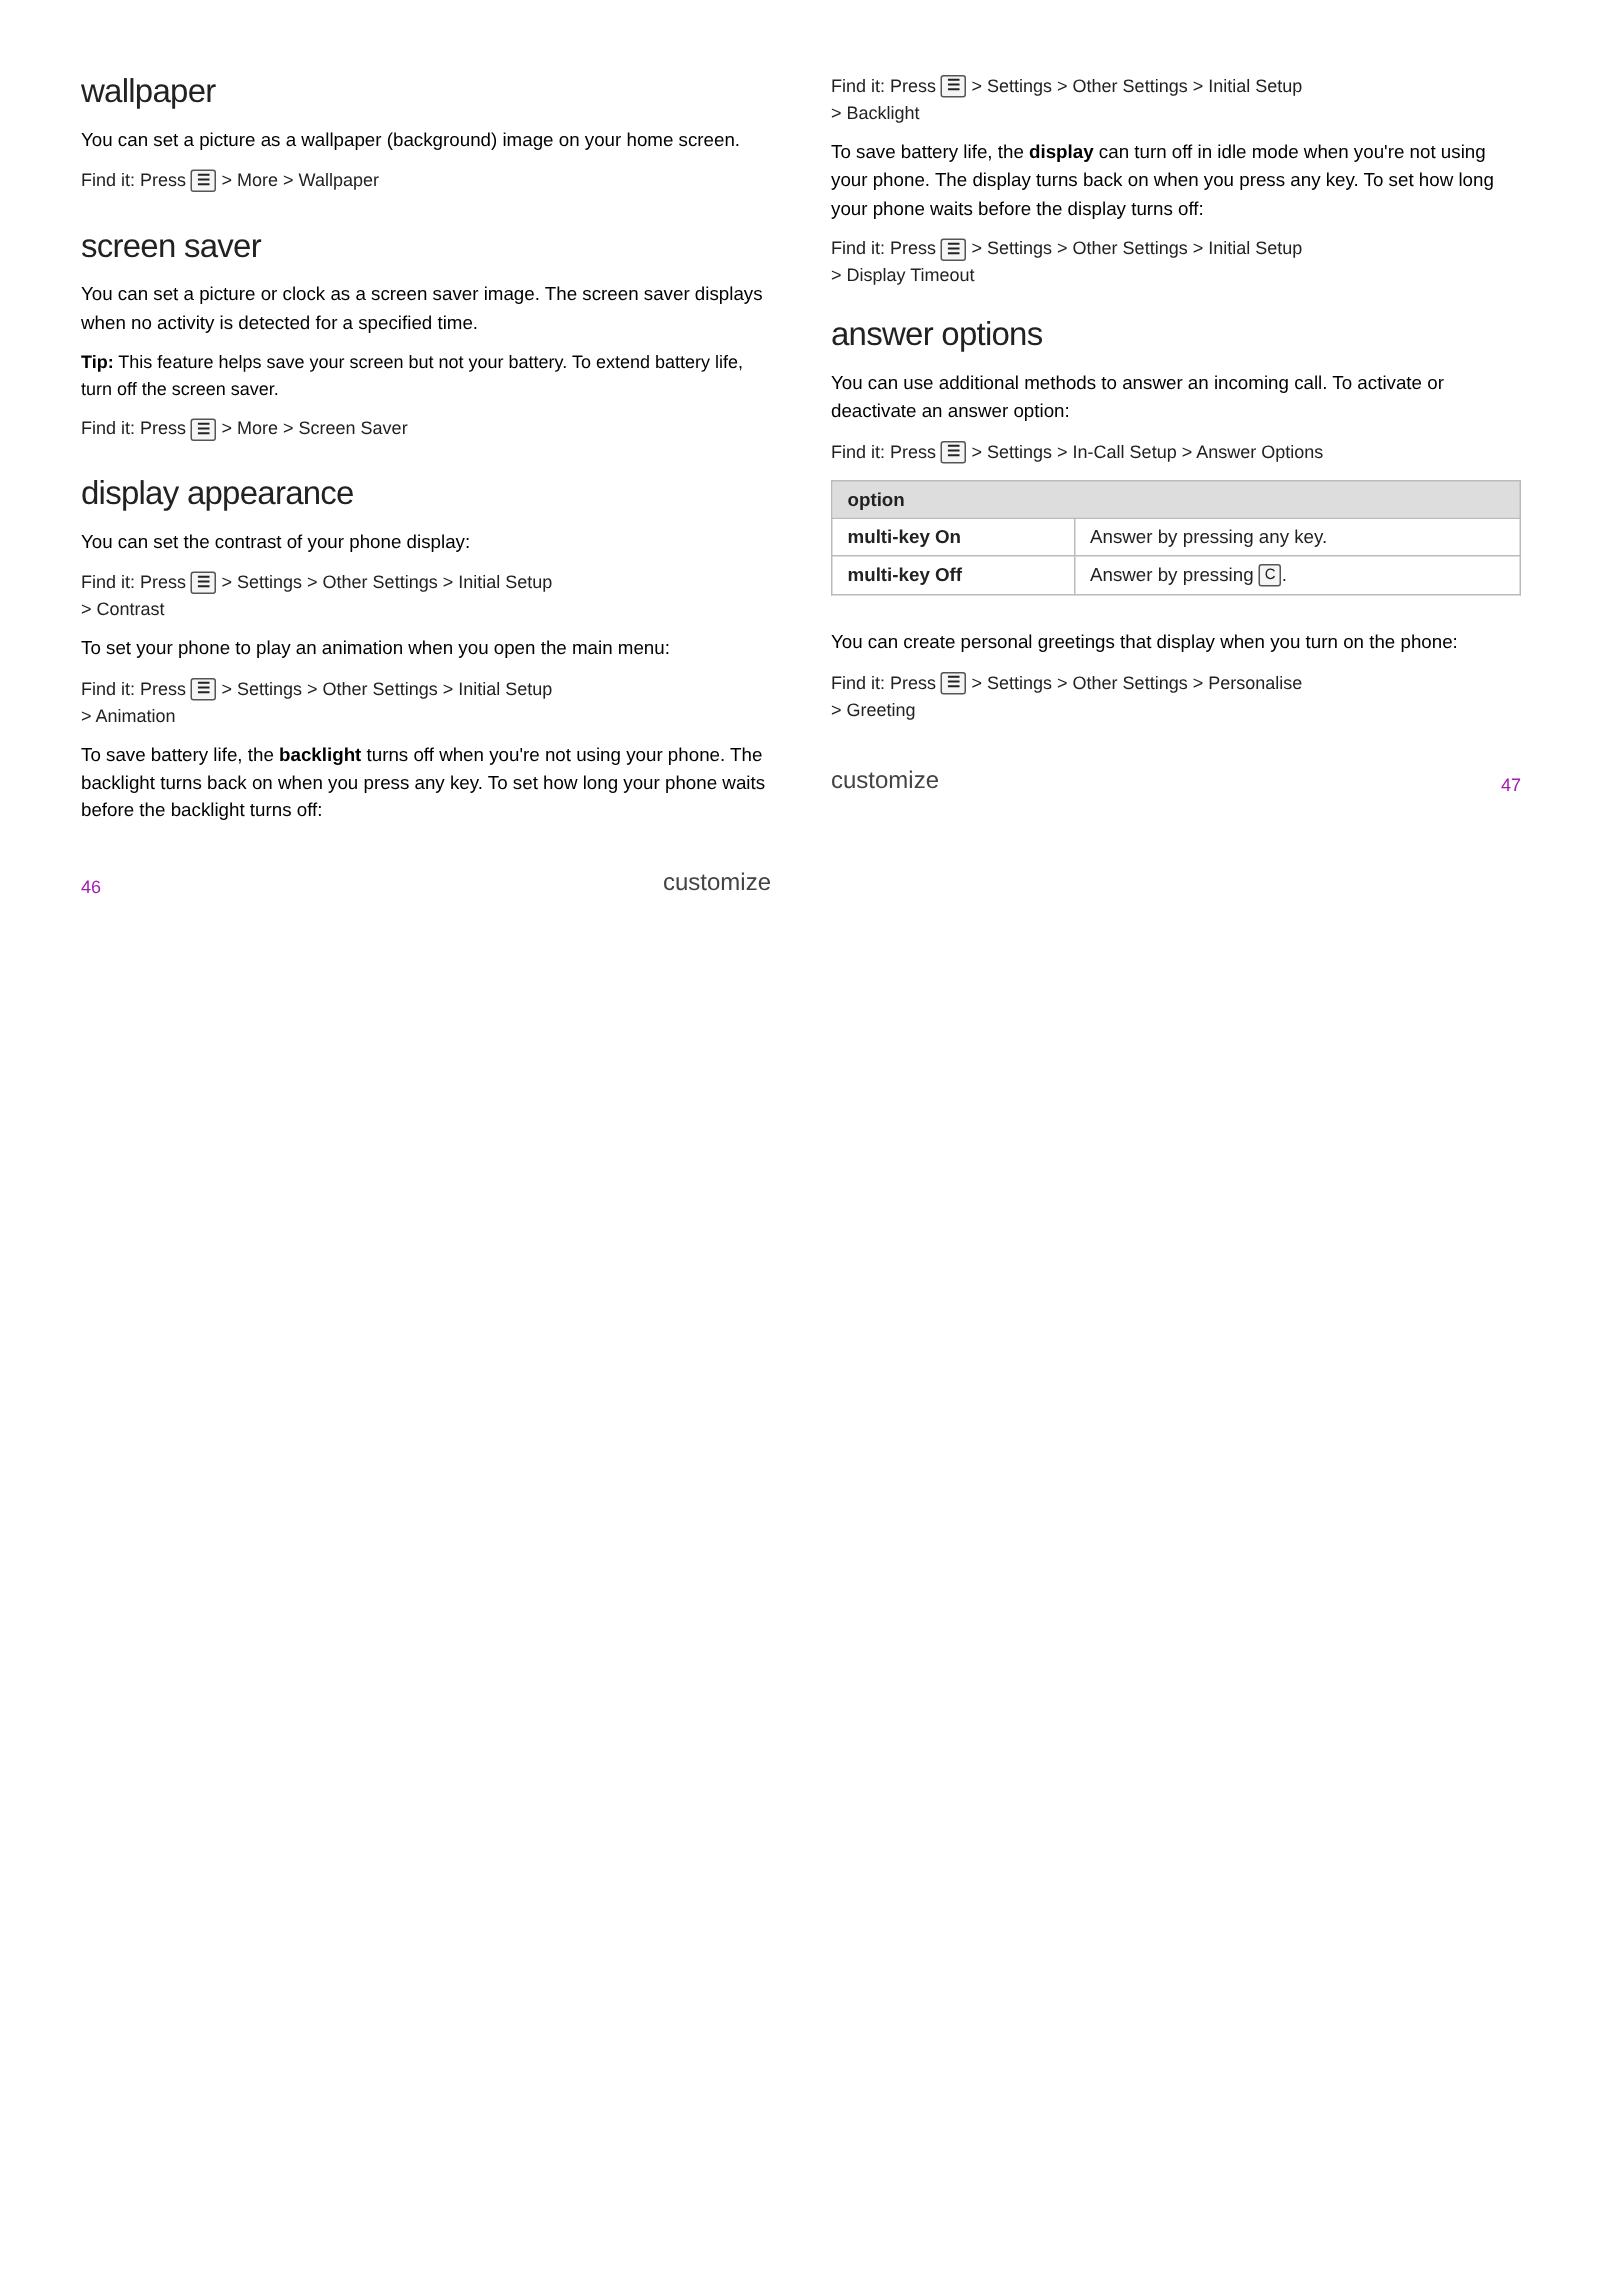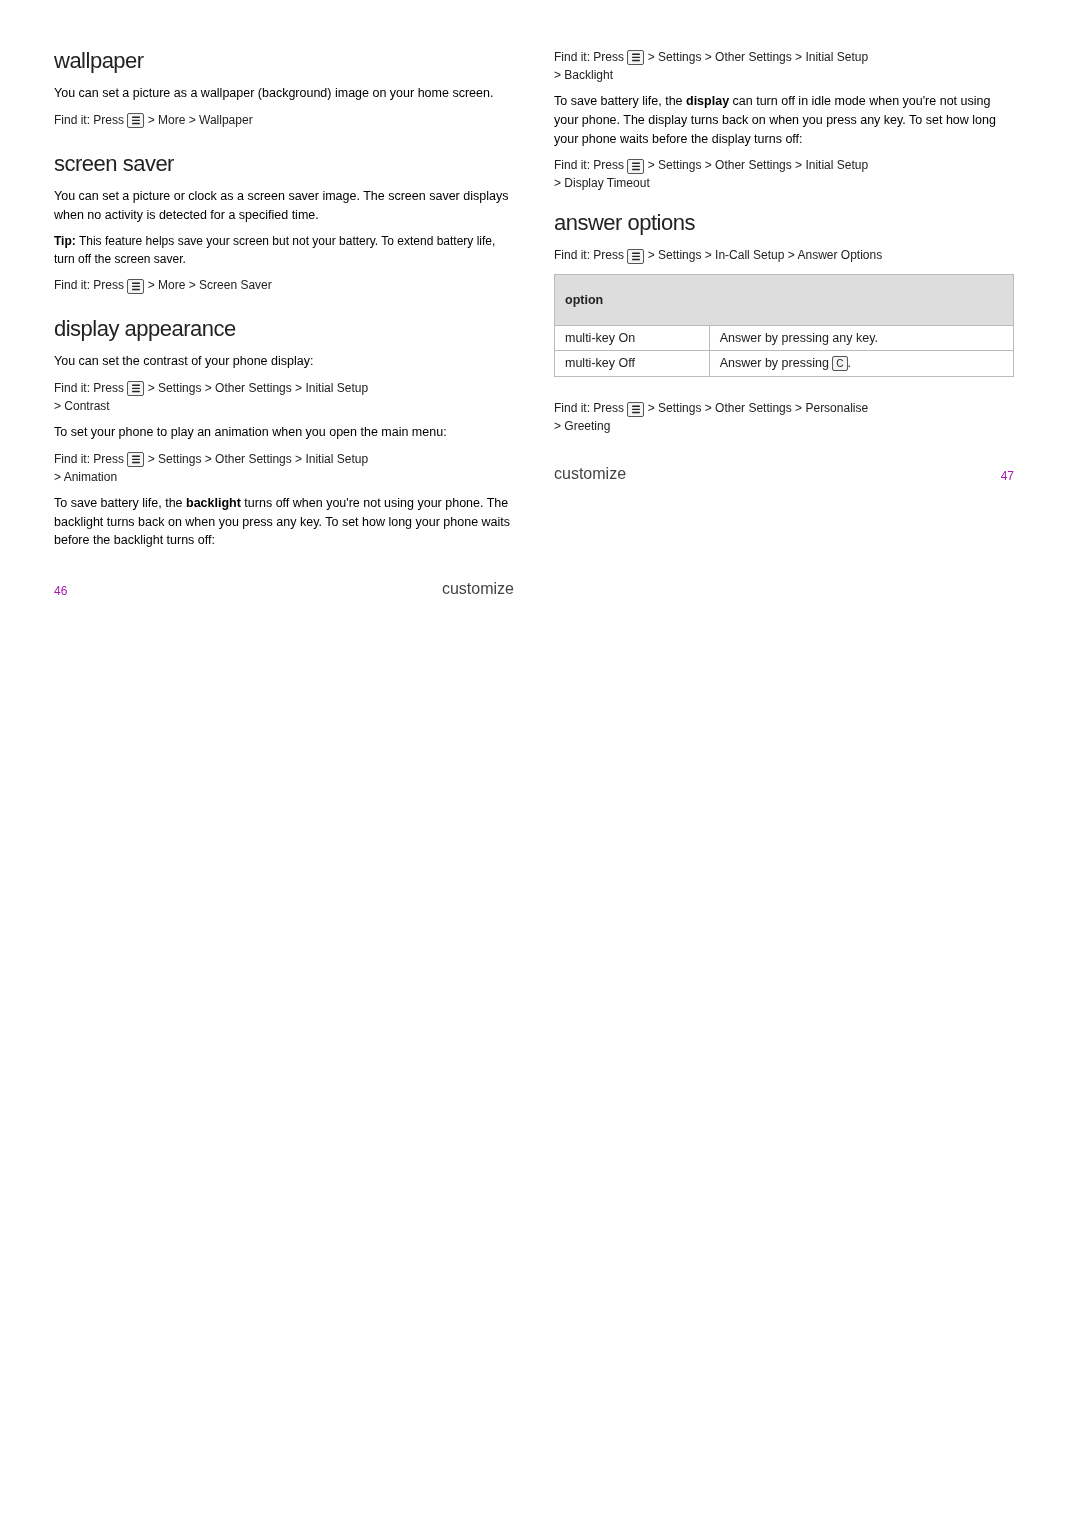--- a/index.html
+++ b/index.html
@@ -78,32 +78,32 @@
     table.answer-table {
       width: 100%;
       border-collapse: collapse;
       margin-top: 10px;
       margin-bottom: 14px;
       font-size: 12.5px;
     }
     table.answer-table th {
       background: #ddd;
       border: 1px solid #bbb;
-      padding: 18px 10px;
+      padding: 5px 10px;
       text-align: left;
       font-weight: bold;
       font-size: 12.5px;
     }
     table.answer-table td {
       border: 1px solid #bbb;
       padding: 5px 10px;
       vertical-align: top;
     }
     table.answer-table td:first-child {
-      font-weight: normal;
+      font-weight: bold;
       white-space: nowrap;
     }
     .menu-icon {
       display: inline-block;
       border: 1px solid #555;
       padding: 0px 3px;
       font-size: 10px;
       vertical-align: middle;
       line-height: 1.3;
       background: #f5f5f5;
@@ -192,20 +192,21 @@
       <div class="find-it">
         <b>Find it:</b>
         <span> Press <span class="menu-icon">☰</span> &gt; <b>Settings &gt; Other Settings &gt; Initial Setup</b></span>
         <br>
         <span>&gt; <b>Display Timeout</b></span>
       </div>
     </div>
 
     <div class="section-gap" style="margin-top:18px;">
       <div class="section-title">answer options</div>
+      <div class="section-body">You can use additional methods to answer an incoming call. To activate or deactivate an answer option:</div>
       <div class="find-it">
         <b>Find it:</b>
         <span> Press <span class="menu-icon">☰</span> &gt; <b>Settings &gt; In-Call Setup &gt; Answer Options</b></span>
       </div>
       <table class="answer-table">
         <thead>
           <tr>
             <th colspan="2">option</th>
           </tr>
         </thead>
@@ -216,20 +217,21 @@
           </tr>
           <tr>
             <td>multi-key Off</td>
             <td>Answer by pressing <span class="key-icon">C</span>.</td>
           </tr>
         </tbody>
       </table>
     </div>
 
     <div class="section-gap">
+      <div class="section-body">You can create personal greetings that display when you turn on the phone:</div>
       <div class="find-it">
         <b>Find it:</b>
         <span> Press <span class="menu-icon">☰</span> &gt; <b>Settings &gt; Other Settings &gt; Personalise</b></span>
         <br>
         <span>&gt; <b>Greeting</b></span>
       </div>
     </div>
 
     <div class="page-num-row">
       <div class="page-label">customize</div>

